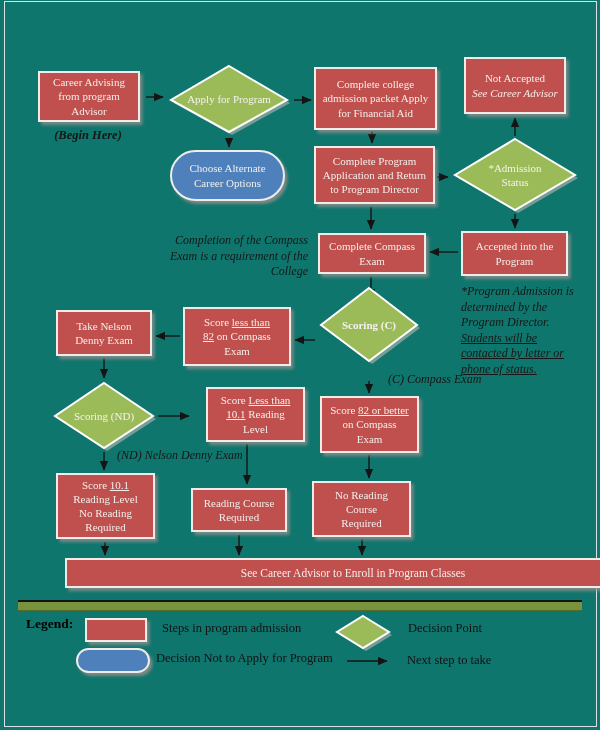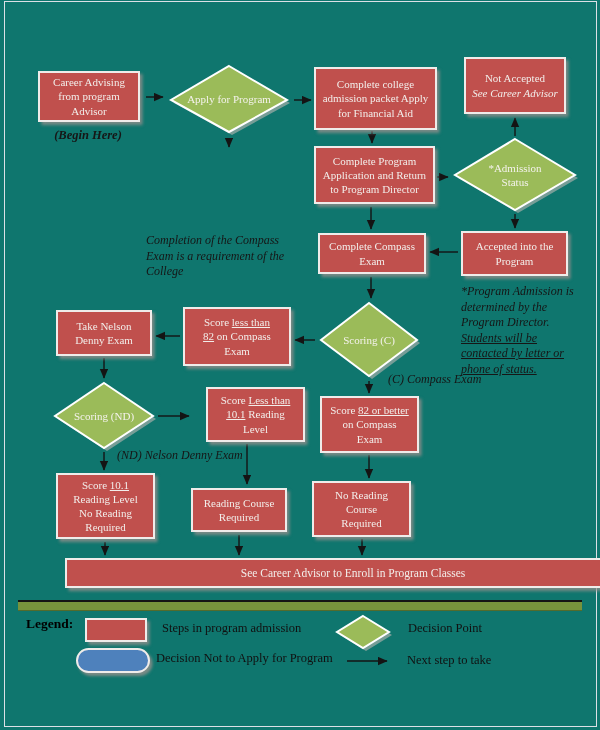--- a/index.html
+++ b/index.html
@@ -28,21 +28,21 @@
   .diamond-wrap svg{display:block;}
   .dshadow{fill:#bcb8b3; opacity:.6;}
   .dmain{fill:#9BBB59; stroke:#ffffff; stroke-width:2;}
   .dtext{
     position:absolute; inset:0; display:flex; align-items:center; justify-content:center;
     color:#f4f2ec; font-size:11px; line-height:1.25; text-align:center;
   }
   .dtext span{display:block; width:68%; margin:16px auto;}
   
   .note{position:absolute; font-style:italic; color:#161616; font-size:12px; line-height:1.3;}
-  .note.center{text-align:left;}
+  .note.center{text-align:right;}
   .begin{font-weight:bold; font-size:12.5px;}
   
   #arrows{position:absolute; left:0; top:0; pointer-events:none;}
   #arrows line{stroke:#141414; stroke-width:1.4;}
   
   .divider{
     position:absolute; left:18px; top:600px; width:564px; height:8px;
     background:#77933C; border-top:2px solid #141414; border-bottom:1px solid #546b2c;
   }
   .legend-title{position:absolute; font-weight:bold; font-size:13.5px; color:#000;}
@@ -108,20 +108,23 @@
     <span>Complete college admission packet Apply for Financial Aid</span>
   </div>
 
   <div class="box" style="left:464px; top:57px; width:102px; height:57px;">
     <span>
       <span class="blockline">Not Accepted</span>
       <span class="blockline it">See Career Advisor</span>
     </span>
   </div>
 
+  <div class="box pill" style="left:170px; top:150px; width:115px; height:51px;">
+    <span style="width:85%;">Choose Alternate Career Options</span>
+  </div>
 
   <div class="box" style="left:314px; top:146px; width:121px; height:58px;">
     <span>Complete Program Application and Return to Program Director</span>
   </div>
 
   <div class="diamond-wrap" style="left:450px; top:137px; width:130px; height:77px;">
     <svg width="130" height="77">
       <polygon class="dshadow" points="68,5 128,41 68,76 8,41"></polygon>
       <polygon class="dmain" points="65,2 125,38 65,73 5,38"></polygon>
     </svg>
@@ -147,21 +150,21 @@
   <div class="box" style="left:56px; top:310px; width:96px; height:46px;">
     <span>Take Nelson Denny Exam</span>
   </div>
 
   <div class="box" style="left:183px; top:307px; width:108px; height:59px;">
     <span style="width:80%;">
       <span>Score </span><span class="u">less than 82</span><span> on Compass Exam</span>
     </span>
   </div>
 
-  <div class="diamond-wrap" style="left:316px; top:301px; width:106px; height:79px;">
+  <div class="diamond-wrap" style="left:316px; top:286px; width:106px; height:79px;font-weight:bold;">
     <svg width="106" height="79">
       <polygon class="dshadow" points="56,5 104,42 56,78 8,42"></polygon>
       <polygon class="dmain" points="53,2 101,39 53,75 5,39"></polygon>
     </svg>
     <div class="dtext">
         <span style="width:58%;">Scoring (C)</span>
       </div>
   </div>
 
   <div class="note" style="left:388px; top:372px; width:110px;">(C) Compass Exam</div>

